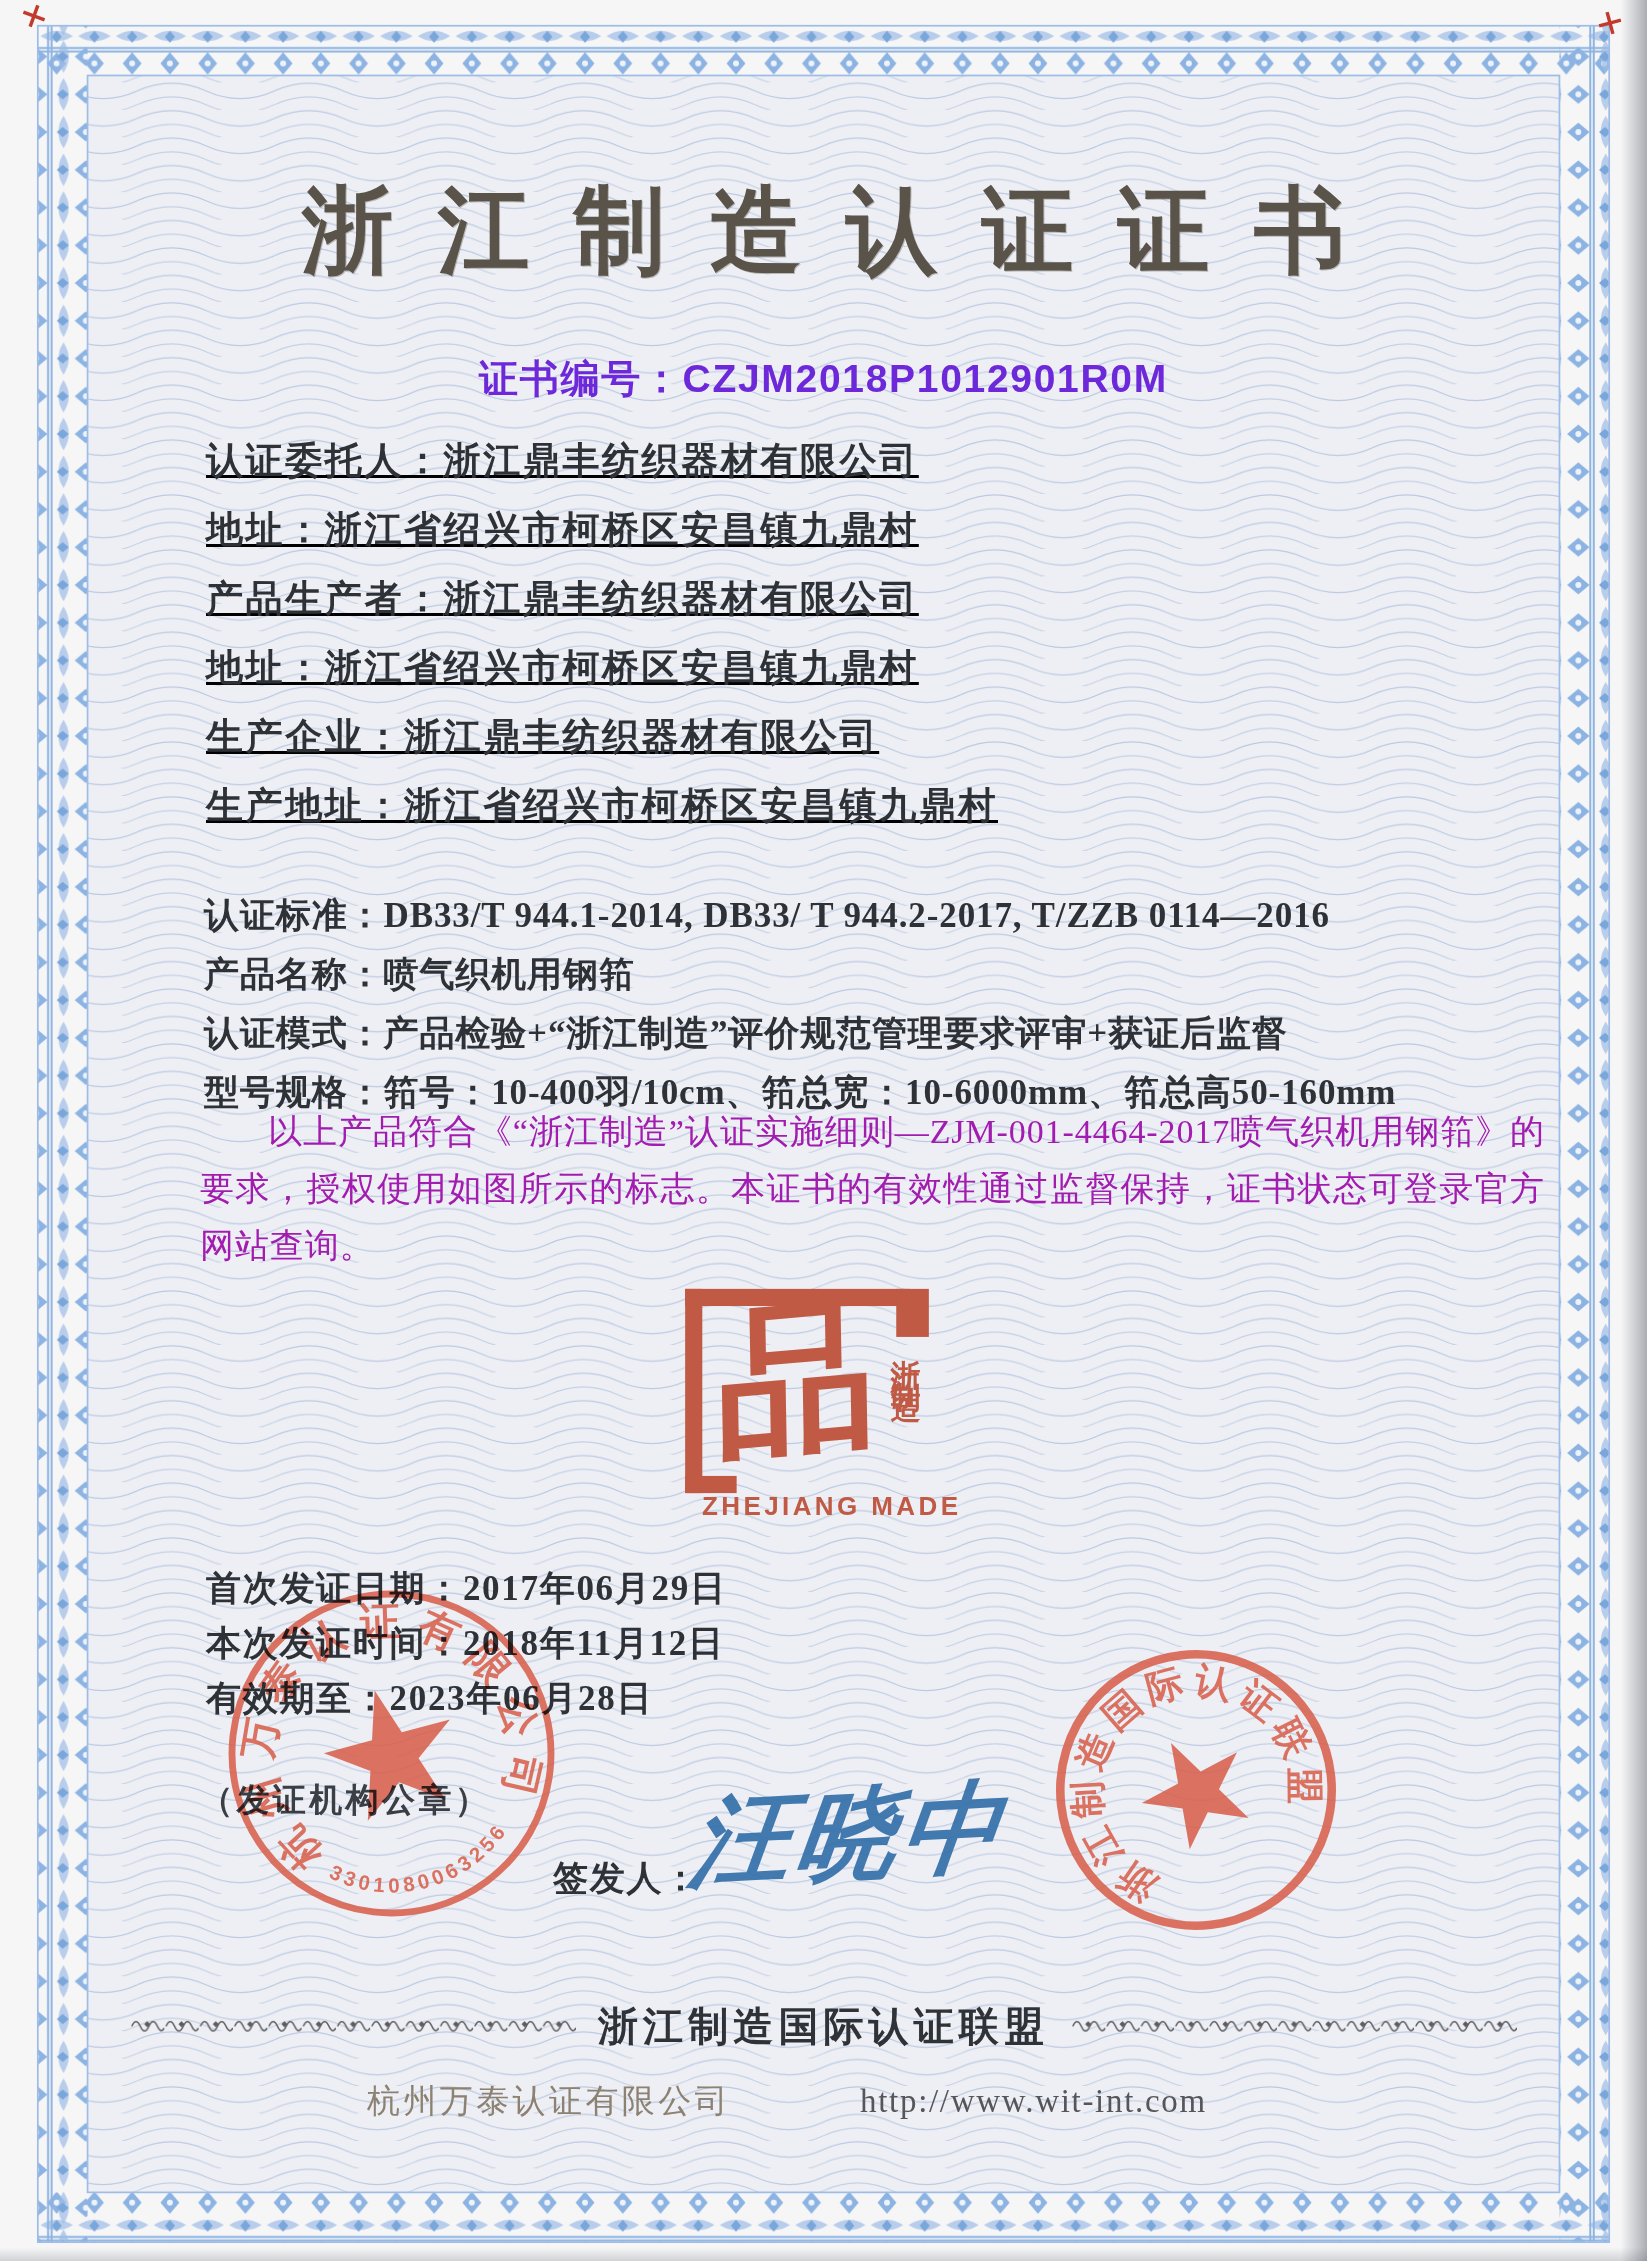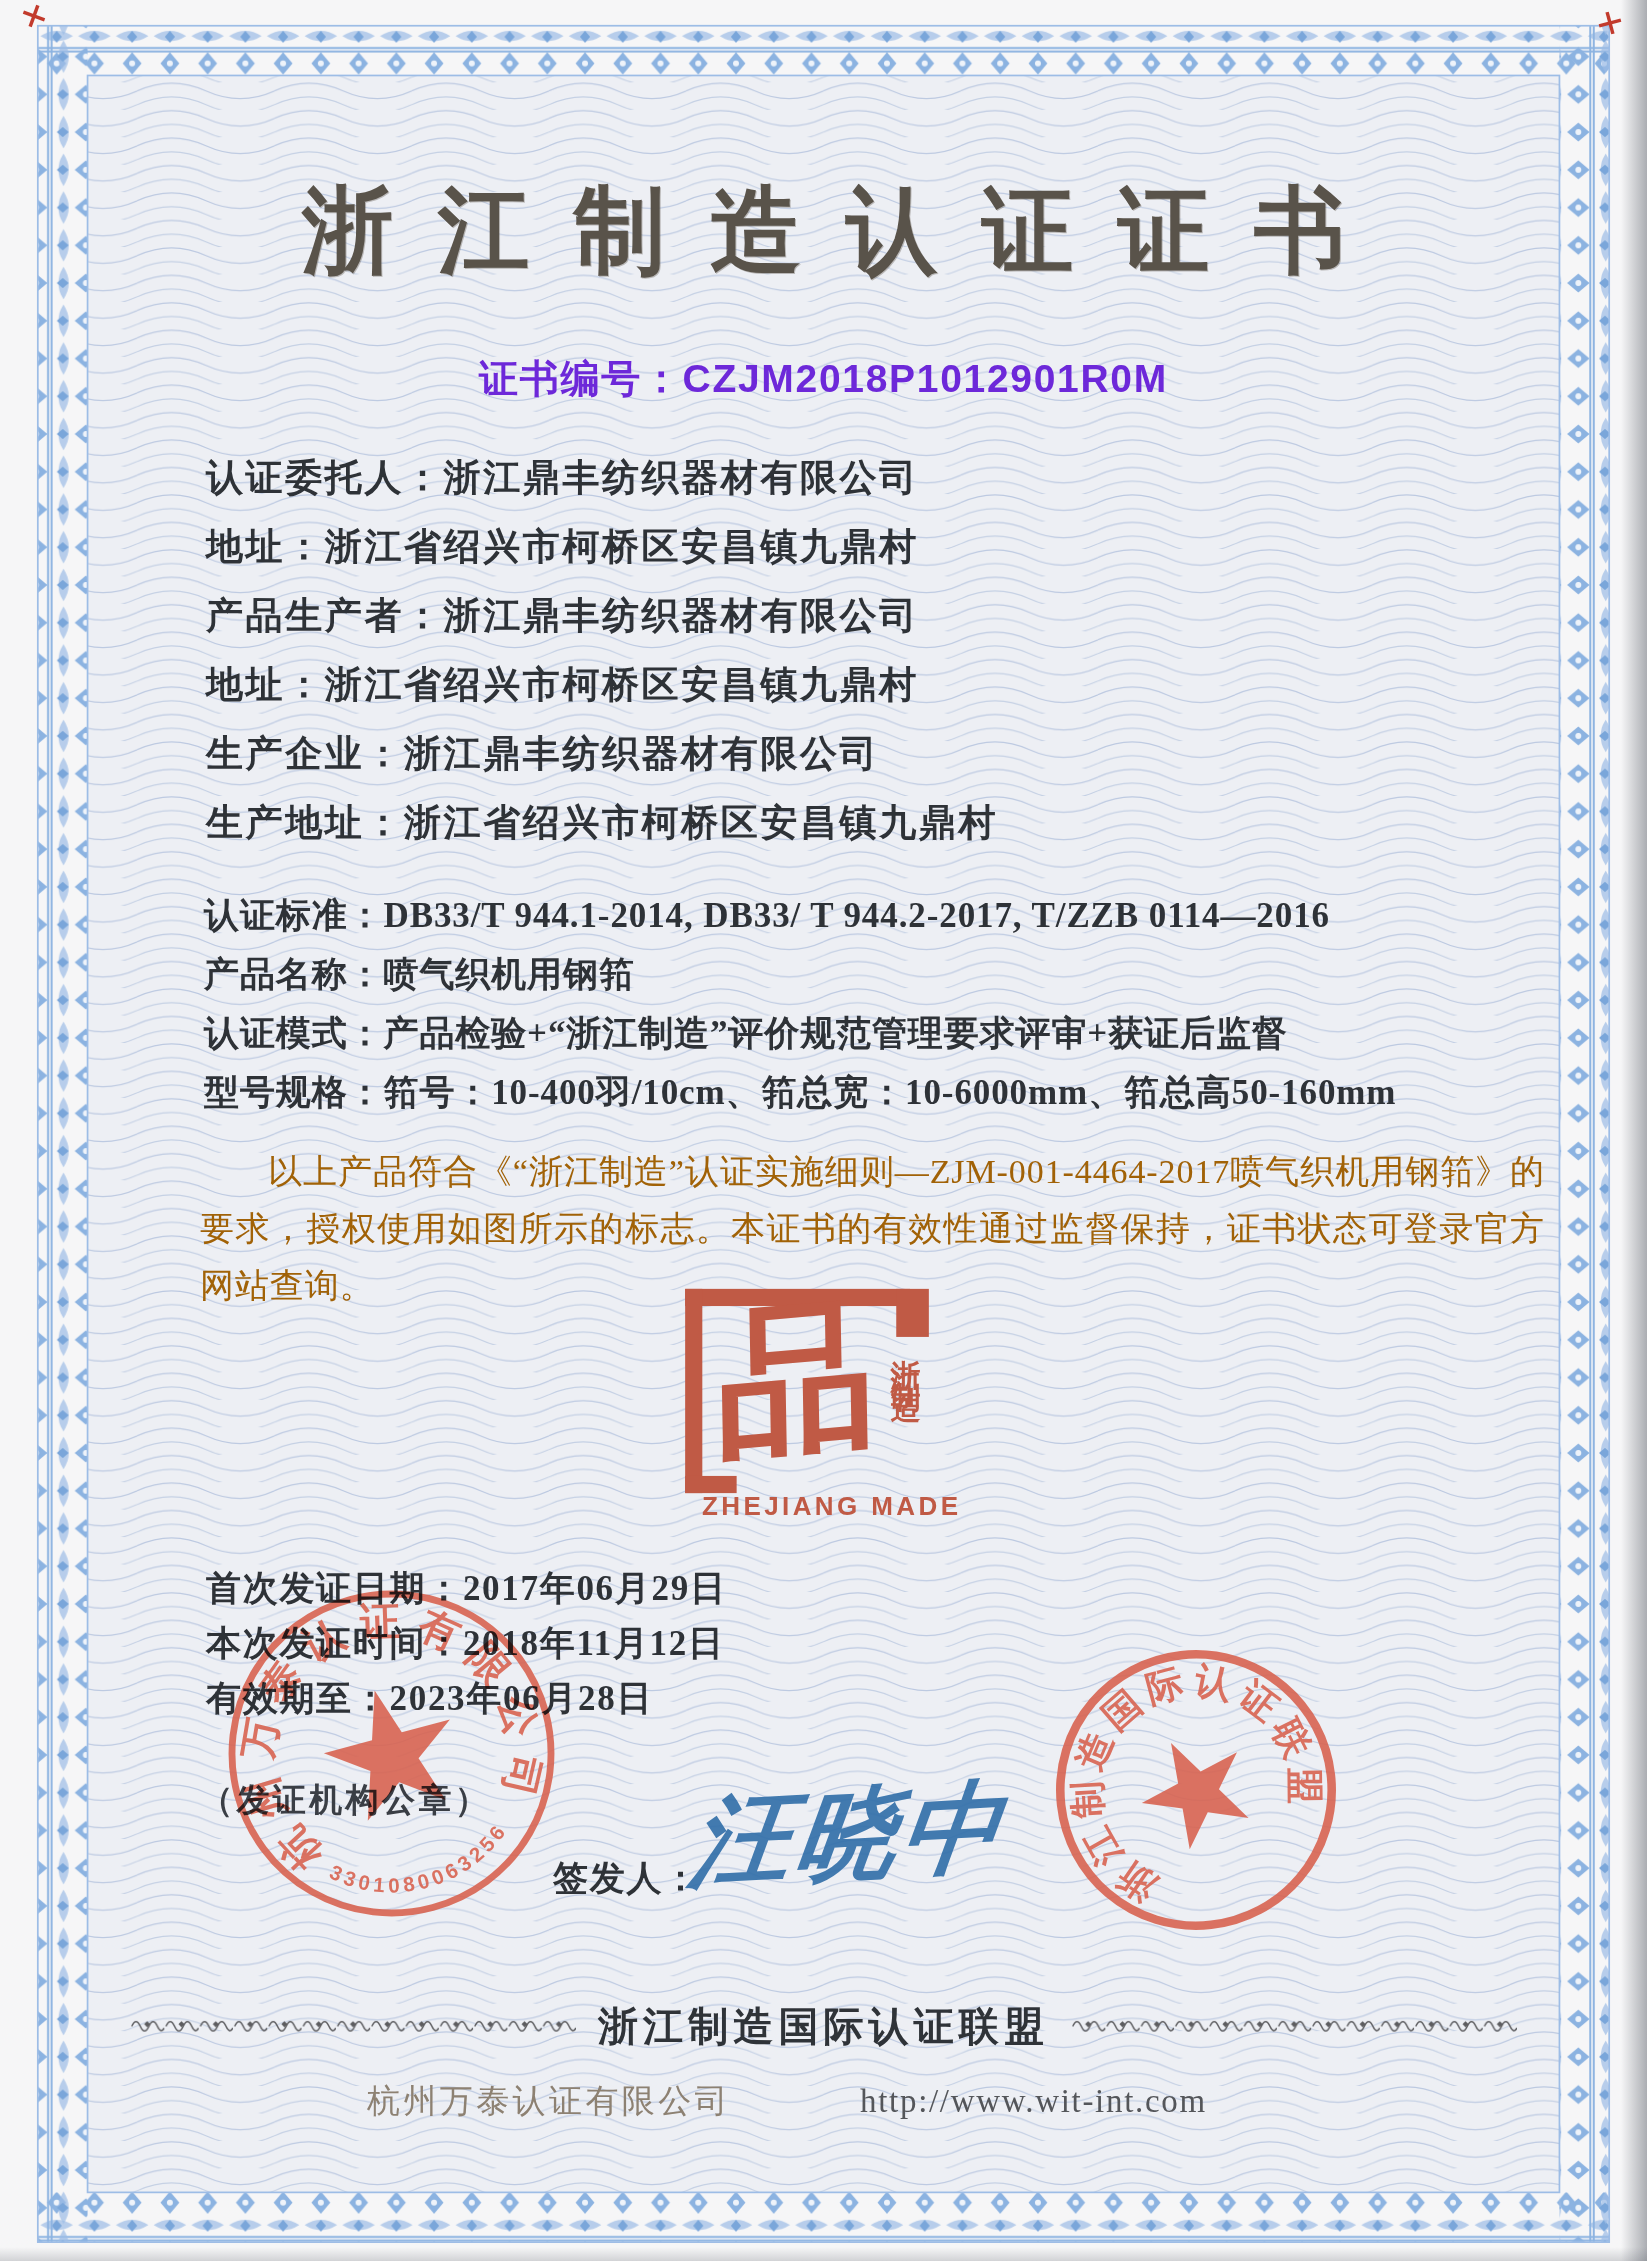--- a/index.html
+++ b/index.html
@@ -14,27 +14,27 @@
     position:absolute;left:0;top:170px;width:1647px;text-align:center;
     font-size:91px;font-weight:700;color:#59534a;letter-spacing:45px;padding-left:45px;
     box-sizing:border-box;text-shadow:0.9px 0.9px 0 rgba(90,80,70,.35);
     transform:scaleY(1.04);
   }
   .certno{
     position:absolute;left:0;top:352px;width:1647px;text-align:center;
     font-family:"Liberation Sans","DejaVu Sans",sans-serif;
     font-size:39px;font-weight:700;color:#6d28d9;letter-spacing:1.7px;
   }
-  .fields{position:absolute;left:206px;top:453px;}
+  .fields{position:absolute;left:206px;top:436px;text-decoration:underline;}
   .frow{height:69px;font-size:37px;font-weight:700;color:#2e3237;letter-spacing:2.6px;}
   .specs{position:absolute;left:204px;top:892px;}
   .srow{height:59px;font-size:35px;font-weight:700;color:#2e3237;letter-spacing:0.9px;}
   .statement{
-    position:absolute;left:200px;top:1143px;width:1345px;
-    font-size:34px;line-height:57px;color:#a16207;text-align:justify;text-indent:2em;
+    position:absolute;left:200px;top:1103px;width:1345px;
+    font-size:34px;line-height:57px;color:#a21caf;text-align:justify;text-indent:2em;
     letter-spacing:0.9px;
   }
 
   
   .logo{position:absolute;left:680px;top:1282px;width:254px;height:242px;}
   .logo-frame{position:absolute;inset:0;}
   .logo-mark{
     position:absolute;left:36px;top:13.7px;font-size:160px;line-height:1.05;
     font-weight:700;color:#c05a45;transform:rotate(-5deg) skewX(-4deg);
   }

